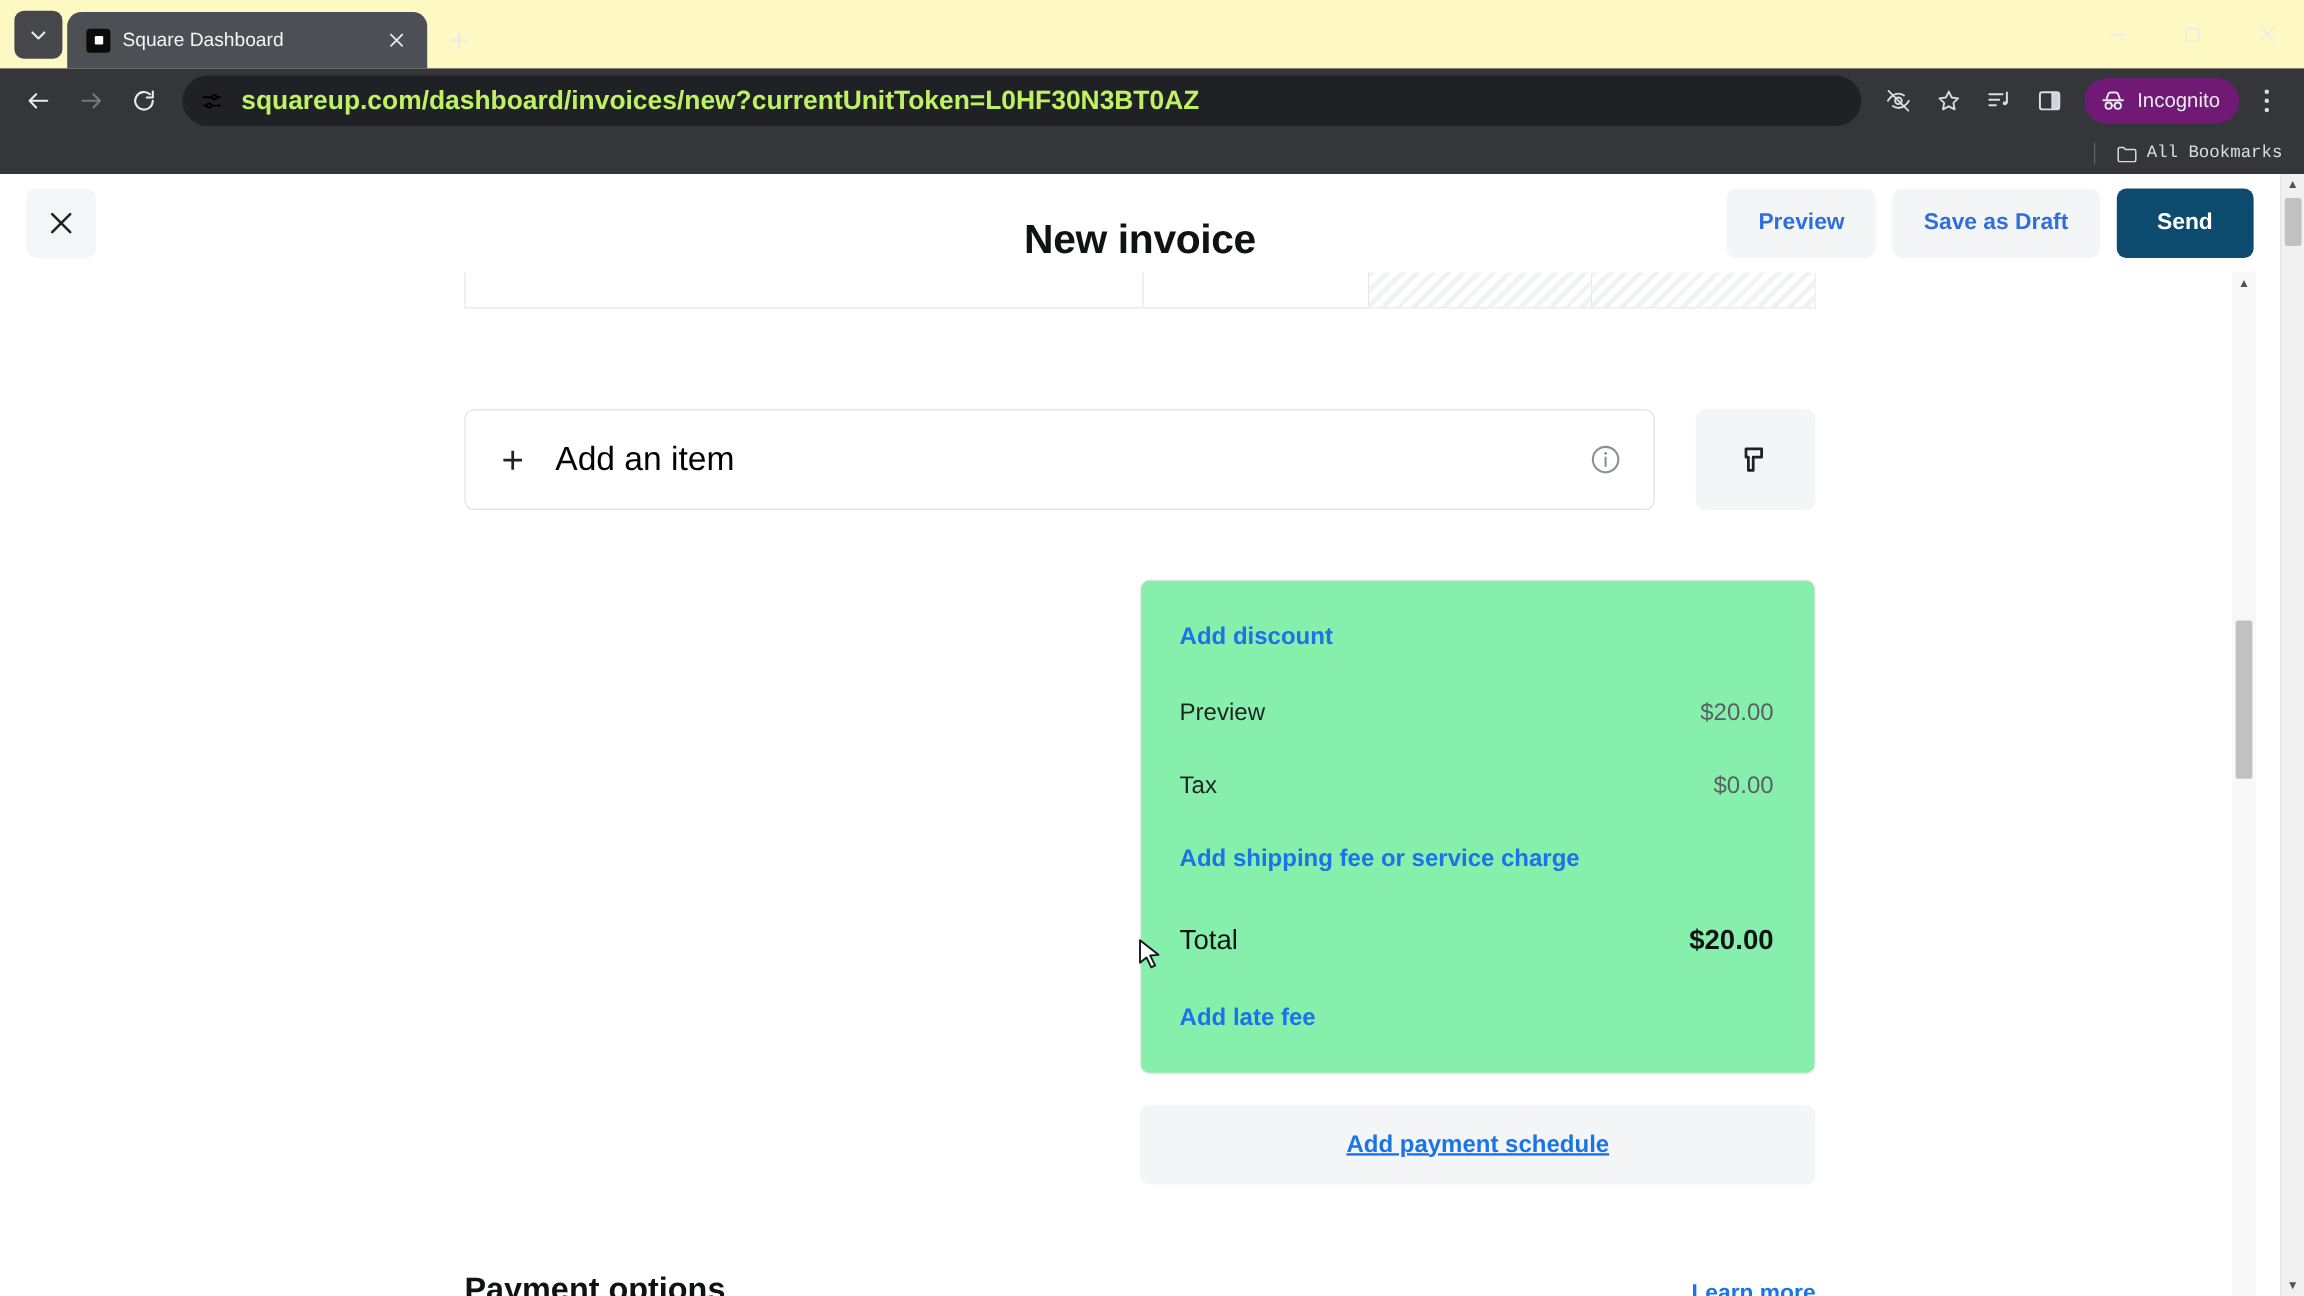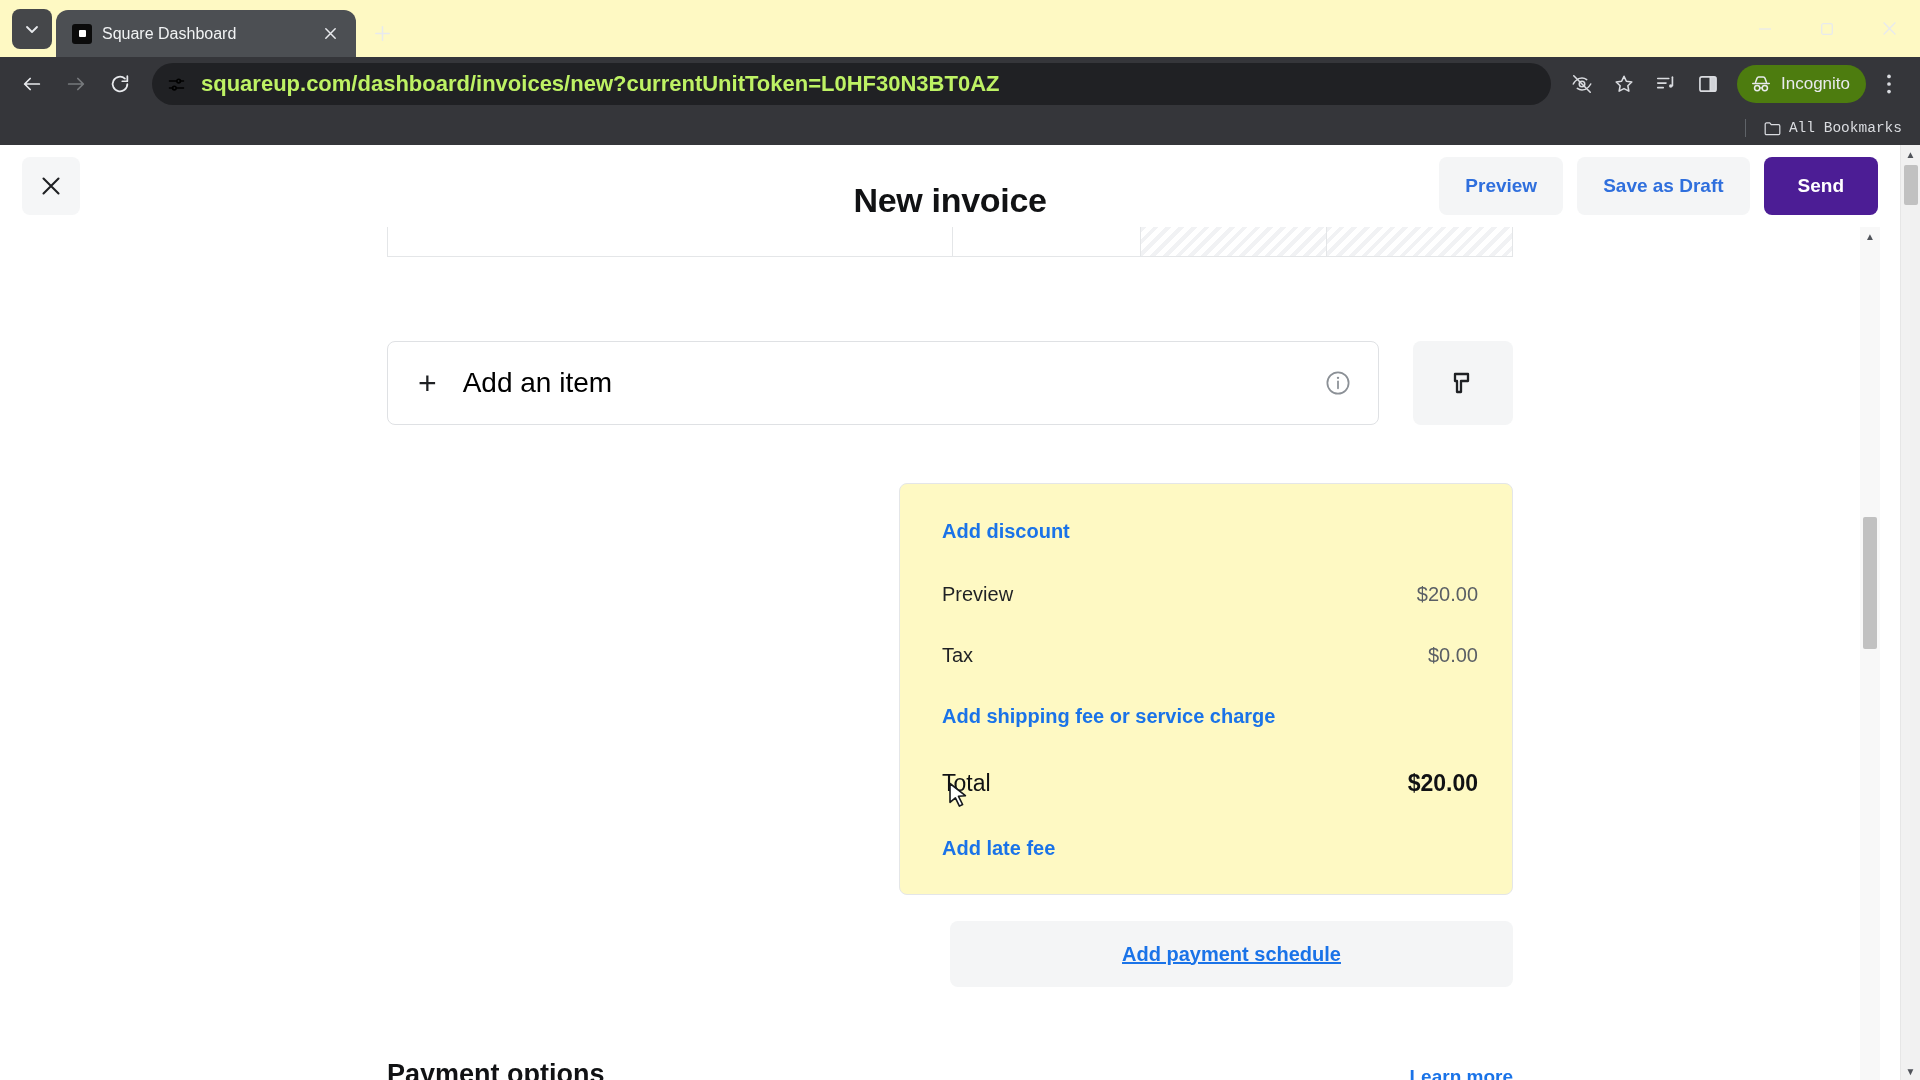--- a/index.html
+++ b/index.html
@@ -61,21 +61,21 @@
   }
   .navbtn.disabled { color: #76797c; }
   .omnibox {
     flex: 1; height: 42px; background: #202124; border-radius: 21px;
     display: flex; align-items: center; padding: 0 14px; gap: 14px;
     margin: 0 8px; min-width: 0;
   }
   .omnibox-url { color: #bef264; font-size: 22px; white-space: nowrap; overflow: hidden; text-overflow: ellipsis; font-weight: bold; }
   .tb-icon { width: 38px; height: 38px; display:flex; align-items:center; justify-content:center; color:#dadce0; flex:none; }
   .incognito-pill {
-    height: 38px; background: #4d7c0f; border-radius: 19px; display: flex;
+    height: 38px; background: #701a75; border-radius: 19px; display: flex;
     align-items: center; gap: 9px; padding: 0 16px 0 13px; color: #e8eaed; font-size: 17px; flex:none;
     margin-left: 6px;
   }
   .menu-dots { width: 38px; height: 38px; display:flex; align-items:center; justify-content:center; flex:none; }
 
   .bookmarks {
     height: 34px; background: #35363a; display: flex; align-items: center;
     justify-content: flex-end; padding-right: 18px; gap: 10px; font-family: Liberation Mono, monospace;
   }
   .bm-sep { width: 1px; height: 18px; background: #5f6368; margin-right: 8px; }
@@ -98,21 +98,21 @@
     font-size: 34px; font-weight: 700; color: #111214; letter-spacing: -0.3px;
     pointer-events: none;
     margin-top: 28px;
   }
   .header-actions { margin-left: auto; display: flex; align-items: flex-end; gap: 14px; z-index: 2; }
   .btn {
     height: 58px; border-radius: 8px; display: flex; align-items: center; justify-content: center;
     font-size: 19px; font-weight: 700; padding: 0 26px; white-space: nowrap;
   }
   .btn-ghost { background: #f4f5f6; color: #2f6fdd; }
-  .btn-primary { background: #4c1d95; color: #fff; padding: 0 34px; }
+  .btn-primary { background: #0c4a6e; color: #fff; padding: 0 34px; }
 
   .content { position: absolute; top: 82px; left: 0; right: 0; bottom: 0; overflow: hidden; }
   .content-inner { position: relative; width: 100%; }
 
   
   .cut-table {
     margin: 0 auto; width: 1126px; position: relative; top: -26px;
     border: 1px solid #e4e6e8; border-top: none; height: 56px; display: flex; background: #fff;
   }
   .ct-cell { border-right: 1px solid #e4e6e8; }
@@ -129,22 +129,22 @@
   .plus-ico { font-size: 32px; color: #1f2124; font-weight: 300; line-height: 1; }
   .additem-placeholder { flex: 1; font-size: 28px; color: #000000; }
   .info-ico { width: 28px; height: 28px; color: #8b9096; flex: none; }
   .scan-btn {
     width: 100px; height: 84px; border-radius: 8px; background: #f4f5f6;
     display: flex; align-items: center; justify-content: center; flex: none;
   }
 
   .summary-wrap { width: 1126px; margin: 58px auto 0; display: flex; justify-content: flex-end; }
   .summary-card {
-    width: 614px; border: 1px solid #e4e6e8; border-radius: 8px;
-    padding: 36px 34px 34px 42px; background: #fef9c3;
+    width: 563px; border: 1px solid #e4e6e8; border-radius: 8px;
+    padding: 36px 34px 34px 32px; background: #86efac;
   }
   .link { color: #1a73e8; font-size: 20px; font-weight: 700; display: inline-block; }
   .sum-row { display: flex; justify-content: space-between; align-items: baseline; }
   .sum-label { font-size: 20px; color: #1f2124; font-weight: 400; }
   .sum-value { font-size: 20px; color: #5a5f65; }
   .sum-total-label { font-size: 23px; color: #111214; font-weight: 400; }
   .sum-total-value { font-size: 23px; color: #111214; font-weight: 700; }
   .sp-1 { height: 40px; } .sp-2 { height: 38px; } .sp-3 { height: 38px; }
   .sp-4 { height: 42px; } .sp-5 { height: 40px; }
 

